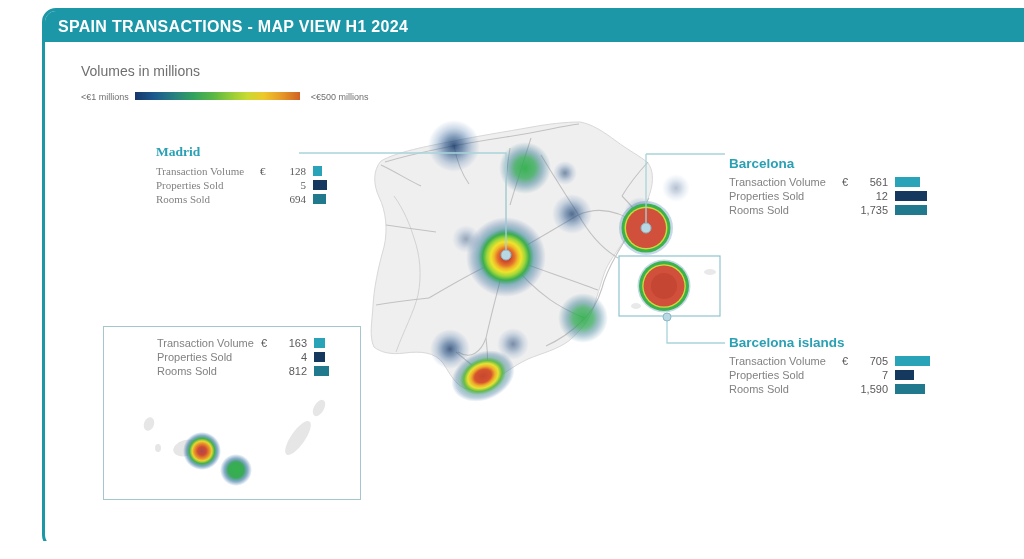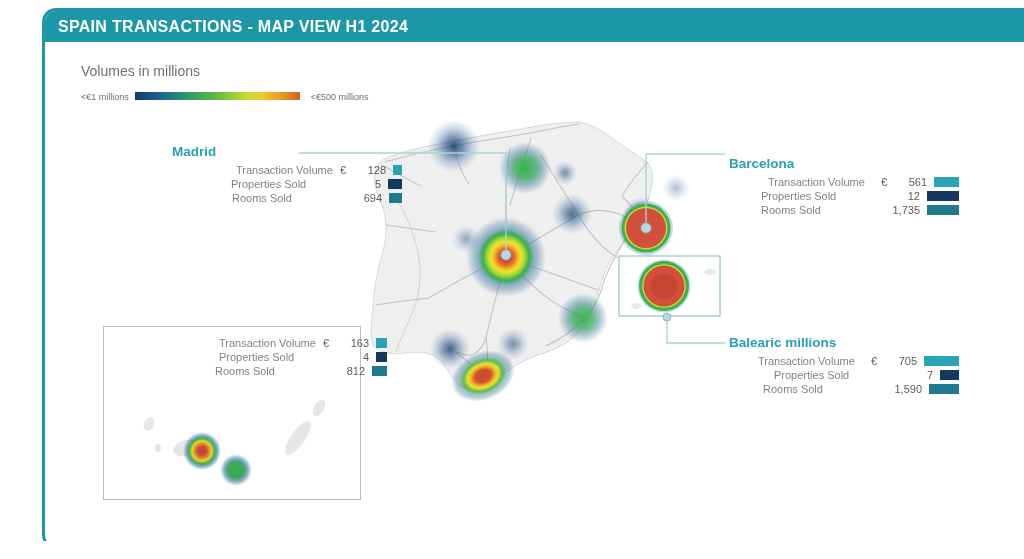--- a/index.html
+++ b/index.html
@@ -28,21 +28,21 @@
     width:165px; height:8px; margin:0 11px 0 6px;
     background:linear-gradient(90deg,#15386b 0%,#1c5a8e 12%,#27807f 24%,#33a35d 36%,#5cb844 48%,#94cc38 58%,#c9da30 68%,#edc82b 78%,#e89d28 88%,#d06224 100%);
   }
 
   
   .map-layer { position:absolute; left:0; top:0; width:1024px; height:559px; }
 
   
   .callout { position:absolute; width:230px; }
   .callout-title { font-size:13.5px; font-weight:bold; color:#2aa0b4; margin-bottom:4px; }
-  .m-row { display:flex; align-items:center; height:14px; font-size:11px;justify-content:flex-end; }
+  .m-row { display:flex; align-items:center; height:14px; font-size:11px; }
   .m-label { width:104px; color:#828282; }
   .callout.r-side .m-label { width:113px; }
   .m-cur { width:13px; color:#5a5a5a; }
   .m-val { width:33px; text-align:right; color:#5a5a5a; }
   .m-bar { display:inline-block; height:10px; margin-left:7px; }
 
   .canary-box {
     position:absolute; left:67px; top:326px; width:258px; height:174px;
     border:1px solid #a3c6cf; background:transparent;
   }
@@ -202,21 +202,21 @@
       <ellipse cx="122" cy="448" rx="3" ry="4" fill="#e6e6e6"></ellipse>
       <ellipse cx="150" cy="448" rx="13" ry="8" transform="rotate(-15 150 448)" fill="#e6e6e6"></ellipse>
       <circle cx="200" cy="469" r="9" fill="#e6e6e6"></circle>
       <ellipse cx="262" cy="438" rx="7" ry="20" transform="rotate(35 262 438)" fill="#e6e6e6"></ellipse>
       <ellipse cx="283" cy="408" rx="5" ry="9" transform="rotate(30 283 408)" fill="#e6e6e6"></ellipse>
       <circle cx="166" cy="451" r="19" fill="url(#gCanaryHot)"></circle>
       <circle cx="200" cy="470" r="16" fill="url(#gGreenSmall)"></circle>
     </g>
   </svg>
 
-  <div class="callout" style="left:136px; top:144px;">
+  <div class="callout" style="left:120px; top:144px;font-family:Liberation Serif, serif;">
     <div class="callout-title">Madrid</div>
     <div class="m-row">
       <span class="m-label">Transaction Volume</span>
       <span class="m-cur">€</span>
       <span class="m-val">128</span>
       <span class="m-bar" style="width: 9px; background: rgb(41, 163, 184);"></span>
     </div>
     <div class="m-row">
       <span class="m-label">Properties Sold</span>
       <span class="m-cur"></span>
@@ -270,21 +270,21 @@
       <div class="m-row">
         <span class="m-label">Rooms Sold</span>
         <span class="m-cur"></span>
         <span class="m-val">812</span>
         <span class="m-bar" style="width: 15px; background: rgb(32, 121, 140);"></span>
       </div>
     </div>
   </div>
 
   <div class="callout r-side" style="left:693px; top:335px;">
-    <div class="callout-title">Balearic millions</div>
+    <div class="callout-title">Barcelona islands</div>
     <div class="m-row">
       <span class="m-label">Transaction Volume</span>
       <span class="m-cur">€</span>
       <span class="m-val">705</span>
       <span class="m-bar" style="width: 35px; background: rgb(41, 163, 184);"></span>
     </div>
     <div class="m-row">
       <span class="m-label">Properties Sold</span>
       <span class="m-cur"></span>
       <span class="m-val">7</span>

